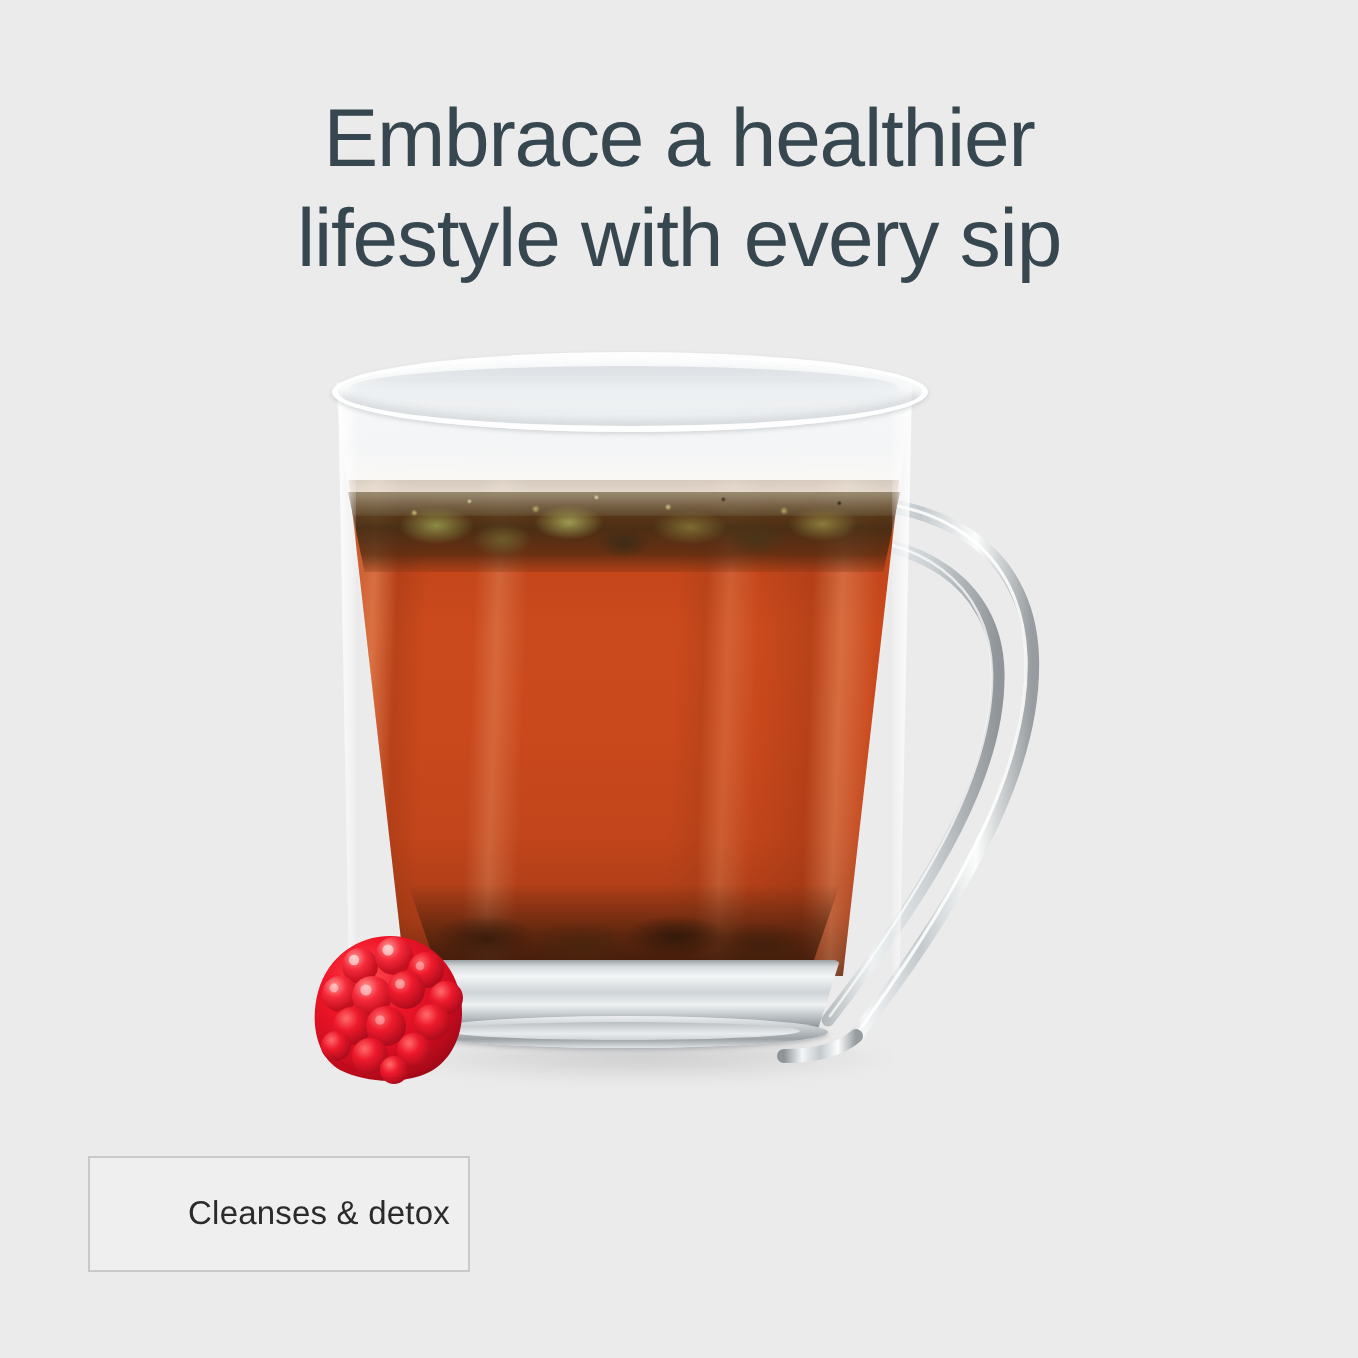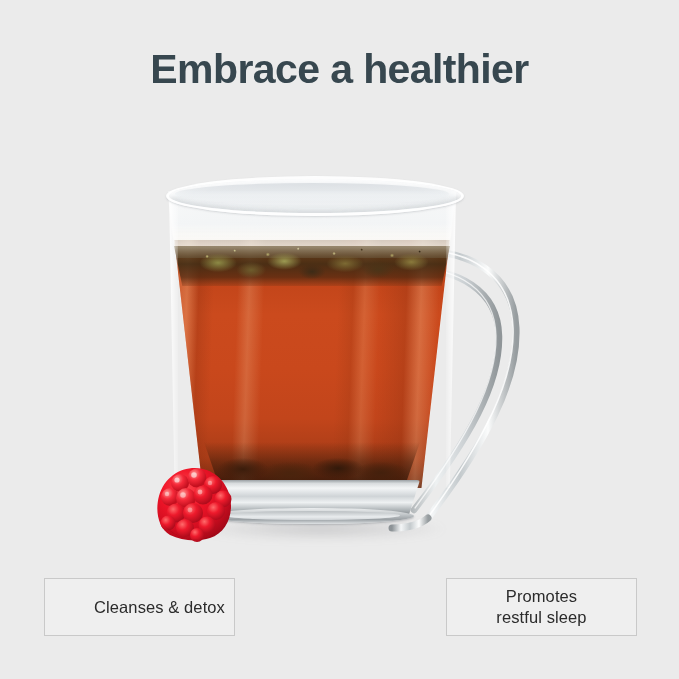--- a/index.html
+++ b/index.html
@@ -25,21 +25,21 @@
 
   
   .headline {
     position: absolute;
     top: 44px;
     left: 0;
     width: 679px;
     text-align: center;
     color: #37474f;
     font-family: "Liberation Sans", sans-serif;
-    font-weight: bold;
+    font-weight: normal;
     font-size: 41px;
     line-height: 50px;
     letter-spacing: -0.6px;
   }
   .headline .hl-line { display: block; white-space: pre; }
 
   
   .photo-stage {
     position: absolute;
     left: 0;
@@ -371,20 +371,21 @@
   .badge-2 { left: 402px; width: 191px; }
   .badge span { display: block; white-space: pre-line; }
 </style>
 </head>
 <body>
 
 <div id="banner">
 
   <div class="headline">
     <span class="hl-line">Embrace a healthier</span>
+    <span class="hl-line">lifestyle with every sip</span>
   </div>
 
   <div class="photo-stage">
 
     <div class="mug-shadow"></div>
 
     <div class="handle">
       <svg viewBox="0 0 128 290" xmlns="http://www.w3.org/2000/svg">
         <defs>
           <linearGradient id="wireGrad" x1="0" y1="0" x2="1" y2="0">
@@ -485,19 +486,15 @@
         <path d="M 8 58 C 20 74, 46 80, 62 68 C 52 77, 26 79, 8 58 Z" fill="rgba(110,6,18,0.35)"></path>
       </svg>
     </div>
 
   </div>
 
   <div class="badges">
     <div class="badge badge-0">
       <span>Cleanses &amp; detox</span>
     </div>
-    <div class="badge badge-2">
-      <span>Promotes
-restful sleep</span>
-    </div>
   </div>
 
 </div>
 
 </body></html>

